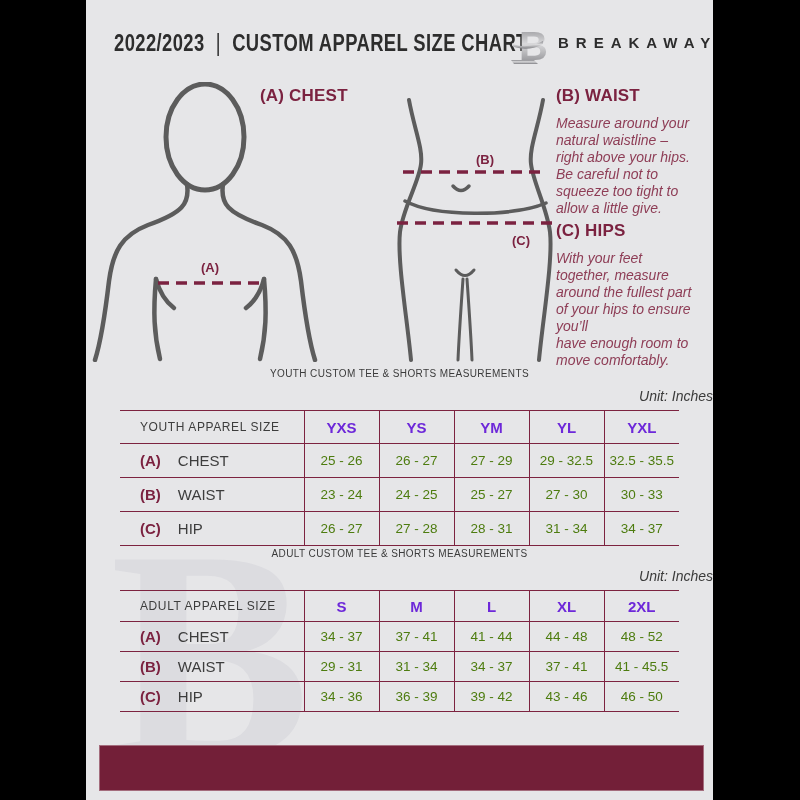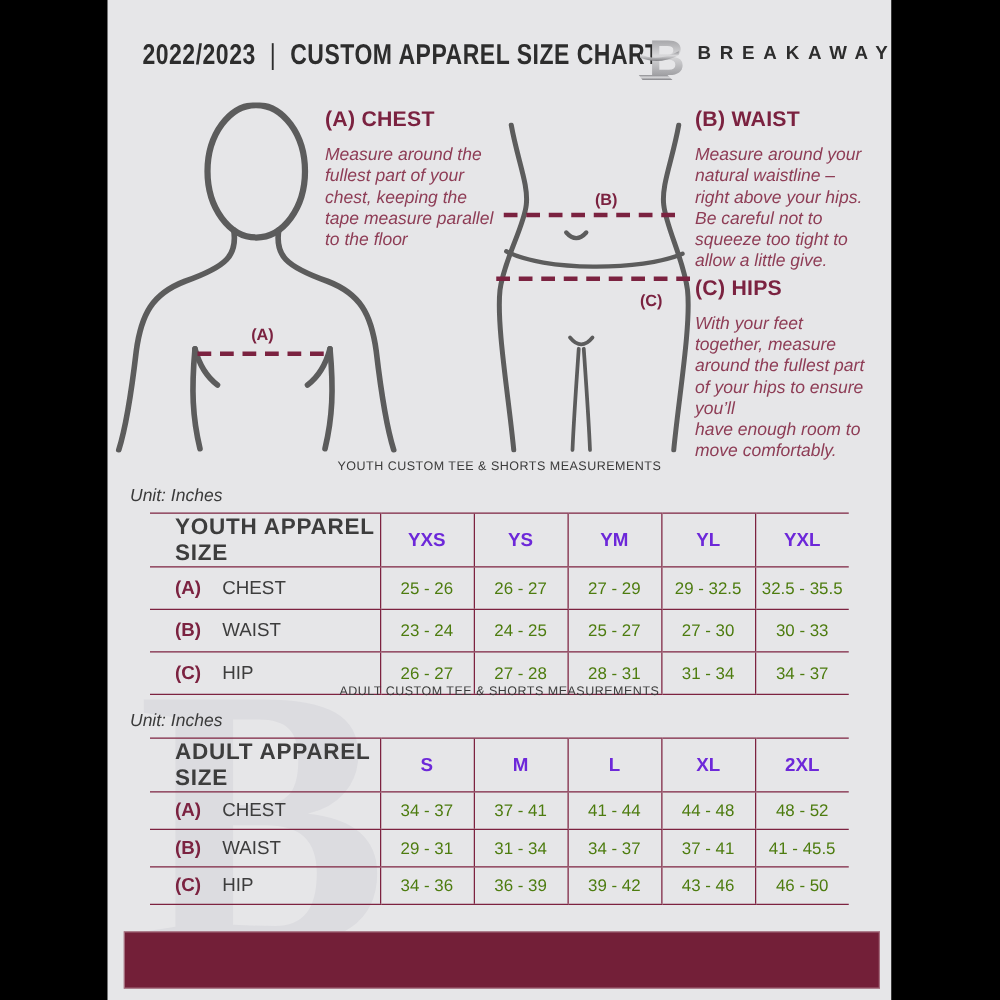--- a/index.html
+++ b/index.html
@@ -19,31 +19,31 @@
   
   .fig{position:absolute;}
   .guide{position:absolute;z-index:1;}
   .guide h3{margin:0 0 9px 0;font-size:17px;font-weight:800;color:#7b2240;letter-spacing:0.2px;}
   .guide p{margin:0;font-size:14px;line-height:17px;font-style:italic;font-weight:500;
     color:#8e3d56;white-space:pre-line;}
 
   
   .section-title{position:absolute;left:0;width:627px;text-align:center;
     font-size:10px;font-weight:400;color:#3b3b3b;letter-spacing:0.4px;z-index:1;}
-  .unit{position:absolute;left:0;width:627px;text-align:left;
+  .unit{position:absolute;left:0;width:627px;text-align:right;
     font-size:14px;font-style:italic;font-weight:400;color:#3b3b3b;z-index:1;padding-left:18px;}
 
   
   .tblwrap{position:absolute;left:34px;width:559px;z-index:1;}
   table{border-collapse:collapse;width:559px;table-layout:fixed;}
   td,th{border-top:1.5px solid #7d2340;border-bottom:1.5px solid #7d2340;
     padding:0;text-align:center;vertical-align:middle;}
   td+td,th+th{border-left:1.5px solid #7d2340;}
   th.lbl,td.lbl{text-align:left;padding-left:20px;}
-  th.lbl{font-size:18px;font-weight:700;color:#3d3d3d;letter-spacing:0.6px;}
+  th.lbl{font-size:12px;font-weight:400;color:#3d3d3d;letter-spacing:0.6px;}
   th.size{font-size:15px;font-weight:700;color:#6d28d9;}
   td.val{font-size:13.5px;color:#4d7c0f;}
   td.lbl .pfx{font-weight:800;color:#7b2240;font-size:15px;}
   td.lbl .nm{font-weight:400;color:#3d3d3d;font-size:15px;padding-left:17px;}
   .yt tr{height:34px;} .yt tr.hd{height:33px;}
   .at tr{height:30px;} .at tr.hd{height:31px;}
 
   
   .footer{position:absolute;left:13px;top:745px;width:605px;height:46px;
     background:#731f38;border:1px solid rgba(255,255,255,0.35);z-index:1;}
@@ -103,25 +103,20 @@
         <path d="M 75 181 C 77 210, 79 238, 80 262" stroke-width="3"></path>
       </g>
       <path d="M 11 74 L 151 74" stroke="#7b2240" stroke-width="3.5" stroke-dasharray="11 7" fill="none"></path>
       <text x="93" y="66" text-anchor="middle" font-size="13" font-weight="bold" fill="#7b2240">(B)</text>
       <path d="M 5 125 L 160 125" stroke="#7b2240" stroke-width="3.5" stroke-dasharray="11 7" fill="none"></path>
       <text x="129" y="147" text-anchor="middle" font-size="13" font-weight="bold" fill="#7b2240">(C)</text>
     </svg>
 
     <div class="guide" style="left:174px;top:86px;width:176px;">
       <h3>(A) CHEST</h3>
-      <p>Measure around the
-fullest part of your
-chest, keeping the
-tape measure parallel
-to the floor</p>
     </div>
     <div class="guide" style="left:470px;top:86px;width:156px;">
       <h3>(B) WAIST</h3>
       <p>Measure around your
 natural waistline –
 right above your hips.
 Be careful not to
 squeeze too tight to
 allow a little give.</p>
     </div>

